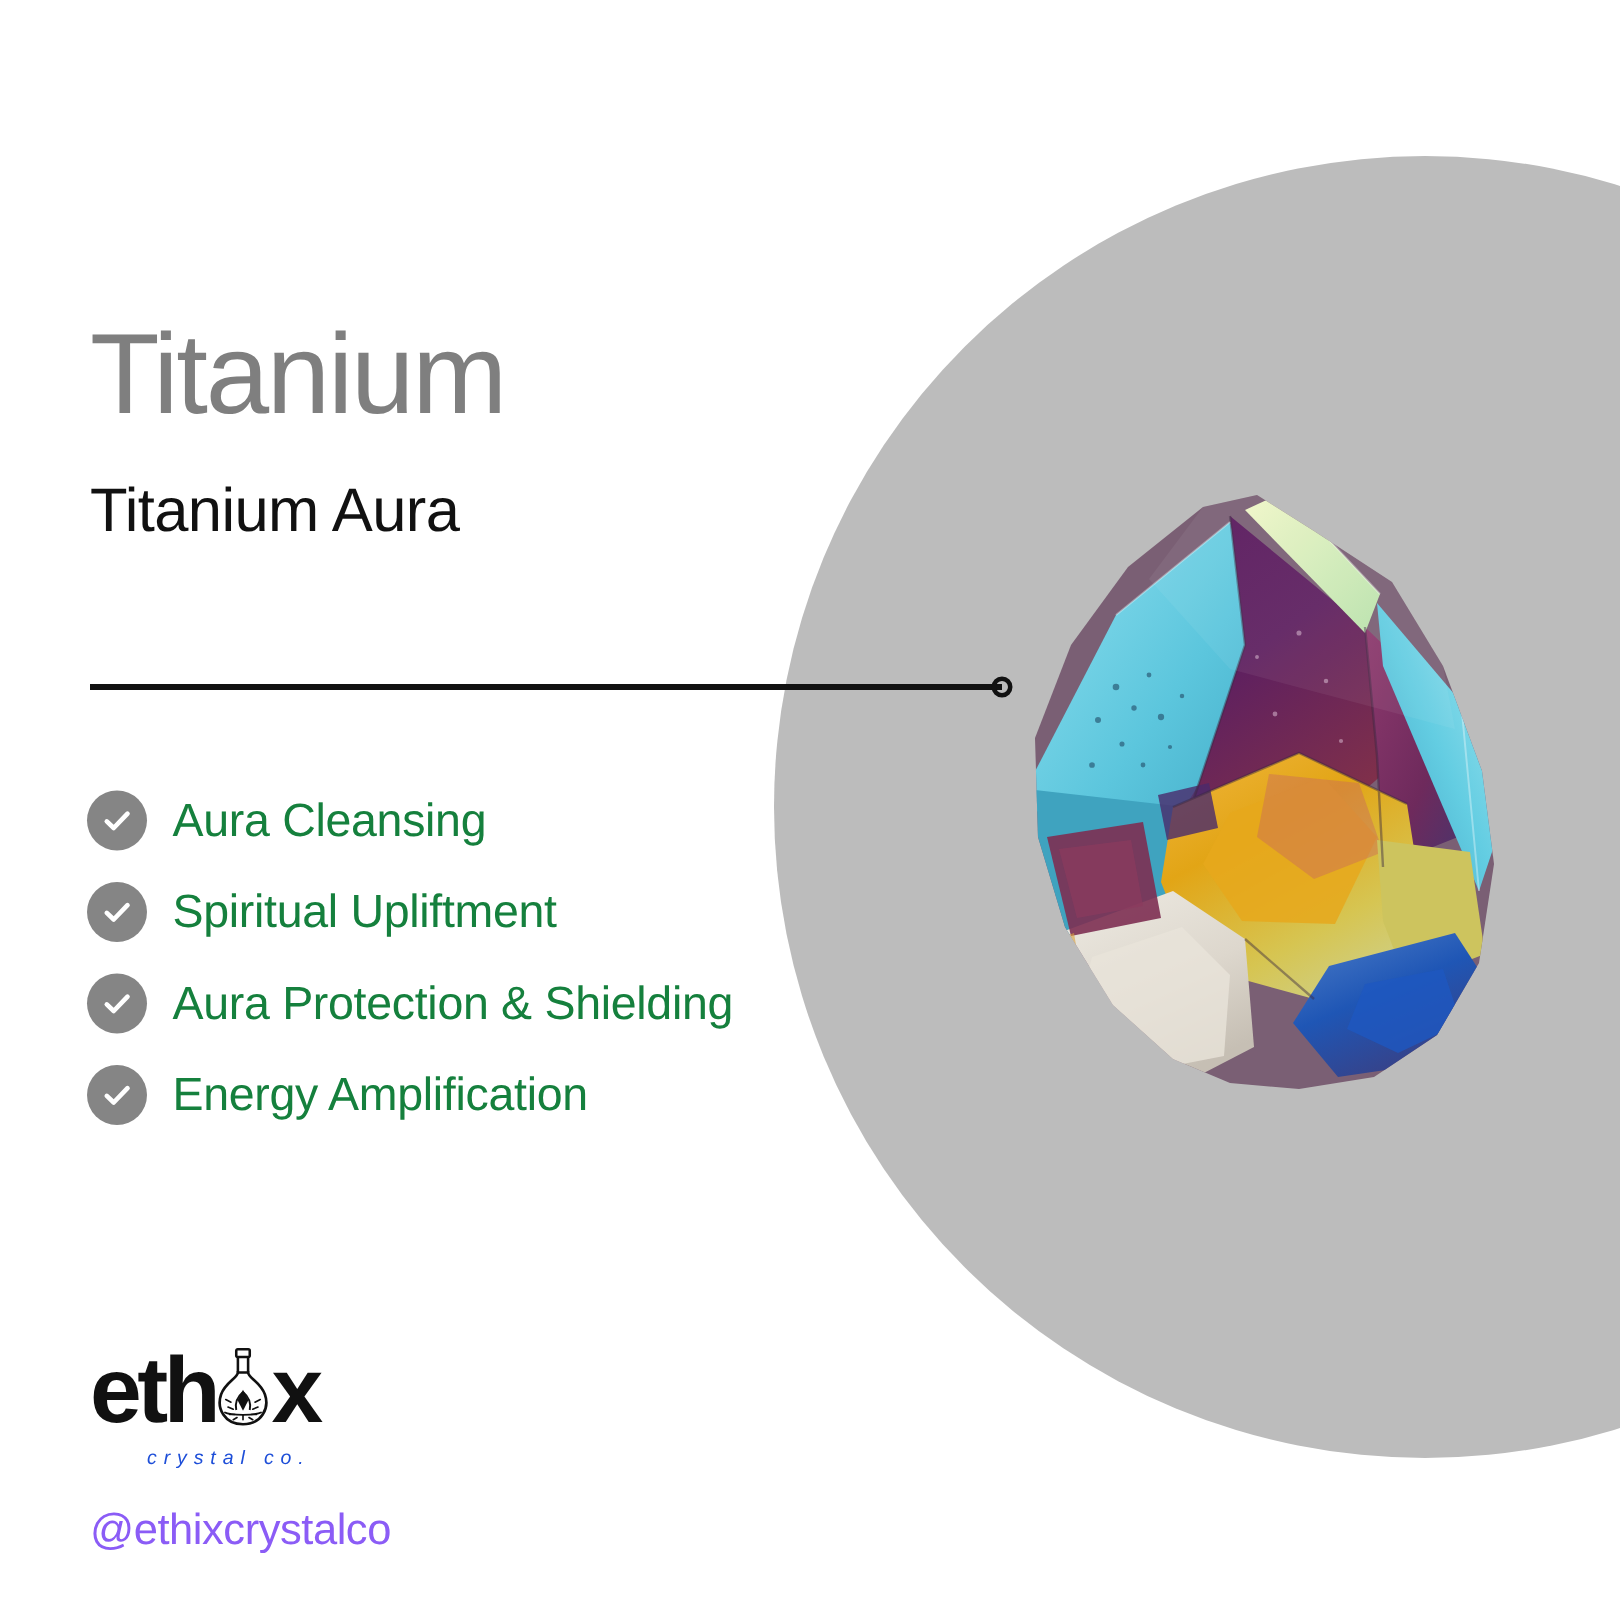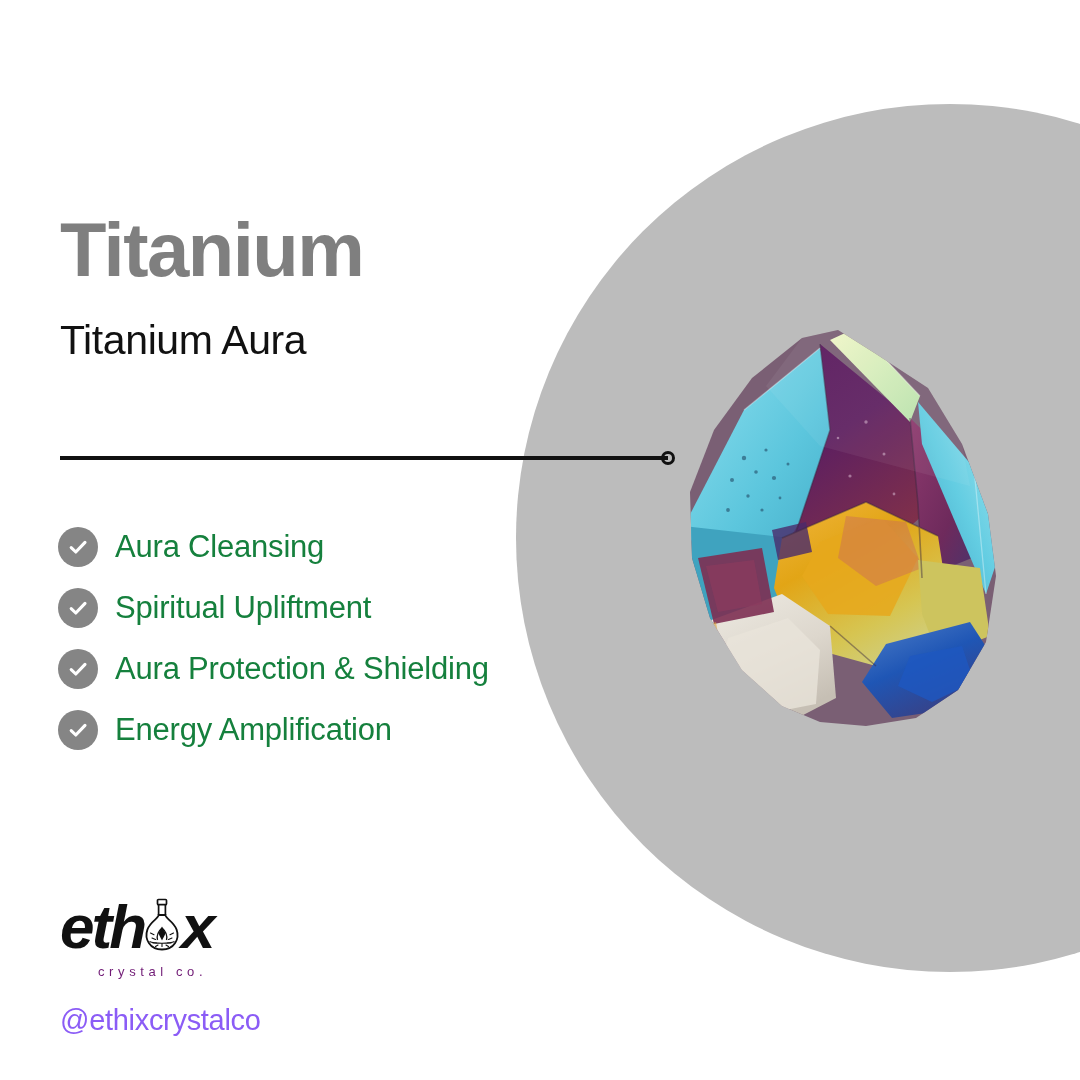--- a/index.html
+++ b/index.html
@@ -29,21 +29,21 @@
 
   
   #headline {
     position: absolute;
     left: 60px;
     top: 212px;
     width: 560px;
   }
   #title {
     font-size: 76px;
-    font-weight: 700;
+    font-weight: 400;
     letter-spacing: -1.5px;
     color: #7f7f7f;
     line-height: 1.0;
     margin: 0;
     white-space: nowrap;
   }
   #subtitle {
     font-size: 41px;
     font-weight: 400;
     letter-spacing: -0.4px;
@@ -119,44 +119,45 @@
   }
 
   
   #brand {
     position: absolute;
     left: 60px;
     top: 898px;
   }
   #wordmark-row {
     display: flex;
+    align-items: flex-end;
     height: 58px;
-    font-style: italic;
   }
   .wm-letters {
     font-size: 62px;
     font-weight: 700;
     letter-spacing: -3px;
     color: #111111;
     line-height: 0.92;
   }
   #flask-icon {
     width: 40px;
     height: 58px;
     margin: 0 -1px 0 -2px;
     display: block;
   }
   #tagline {
     font-size: 13px;
     font-weight: 400;
     letter-spacing: 4.6px;
-    color: #701a75;
+    color: #1d4ed8;
     padding-left: 38px;
     padding-top: 9px;
     line-height: 1;
+    font-style: italic;
   }
   #handle {
     font-size: 29px;
     font-weight: 400;
     color: #8b5cf6;
     letter-spacing: -0.3px;
     padding-top: 28px;
     line-height: 1;
   }
 

